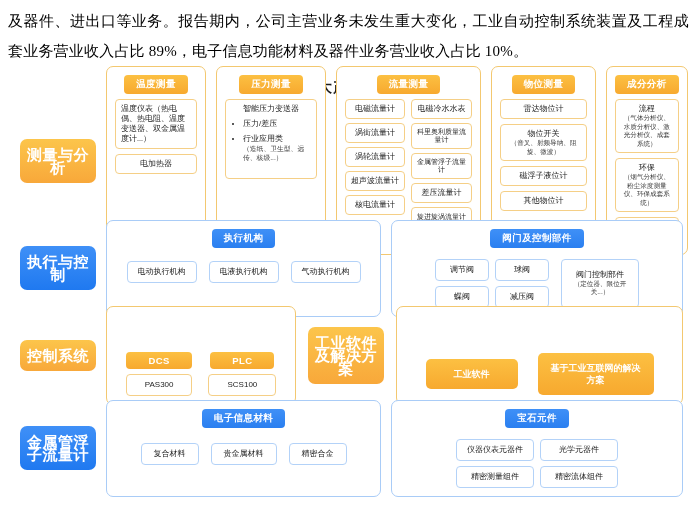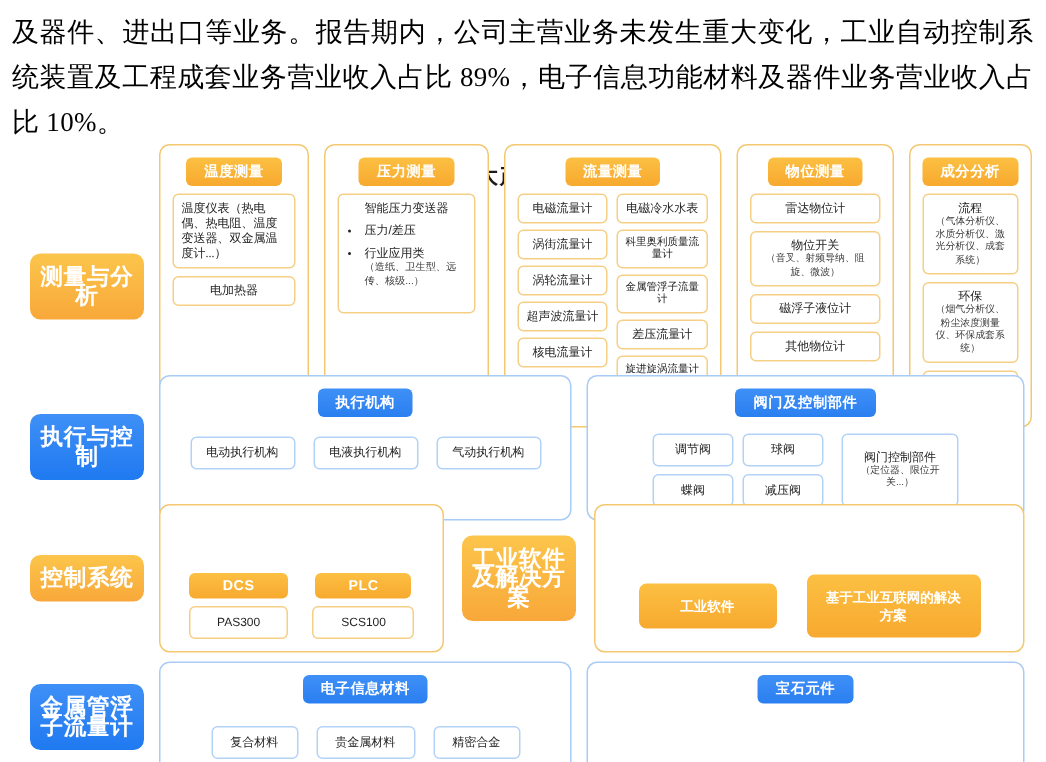--- a/index.html
+++ b/index.html
@@ -6,21 +6,21 @@
   body{
     width:697px;height:508px;
     background:#ffffff;
     font-family:"Liberation Sans","DejaVu Sans",sans-serif;
     color:#1a1a1a;
     overflow:hidden;
   }
   
   .doc-para{
     font-family:"Liberation Serif","DejaVu Serif",serif;
-    font-size:18px;
+    font-size:15px;
     line-height:30px;
     color:#000;
     padding:6px 8px 0 8px;
     text-align:justify;
     letter-spacing:0.2px;
   }
   .doc-title{
     text-align:center;
     font-family:"Liberation Serif","DejaVu Serif",serif;
     font-size:14.5px;
@@ -298,18 +298,24 @@
           <div class="row-inline" style="margin-top:10px;">
             <div class="box blue" style="padding:5px 12px;">复合材料</div>
             <div class="box blue" style="padding:5px 12px;">贵金属材料</div>
             <div class="box blue" style="padding:5px 12px;">精密合金</div>
           </div>
         </div>
       </div>
       <div class="panel blue" style="flex:1;justify-content:center;">
         <div class="group" style="width:100%;">
           <div class="chip chip-blue">宝石元件</div>
+          <div class="grid2" style="margin-top:6px;">
+            <div class="box blue" style="padding:5px 10px;">仪器仪表元器件</div>
+            <div class="box blue" style="padding:5px 14px;">光学元器件</div>
+            <div class="box blue" style="padding:5px 10px;">精密测量组件</div>
+            <div class="box blue" style="padding:5px 14px;">精密流体组件</div>
+          </div>
         </div>
       </div>
     </div>
   </div>
 
 </div>
 
 </body></html>

